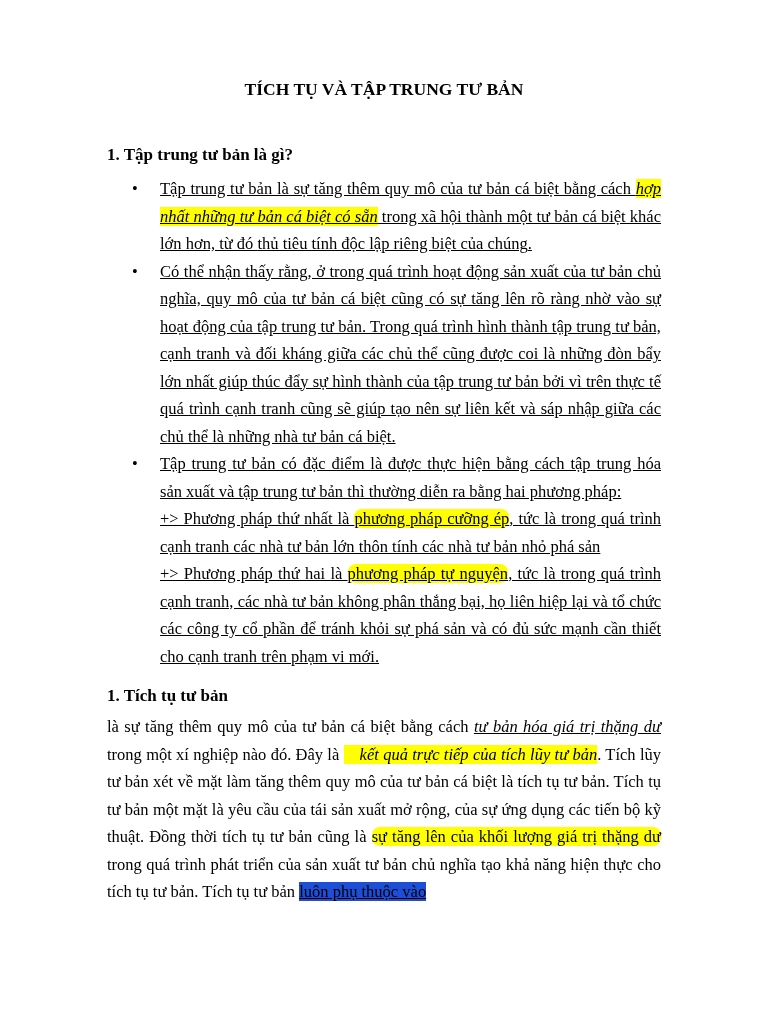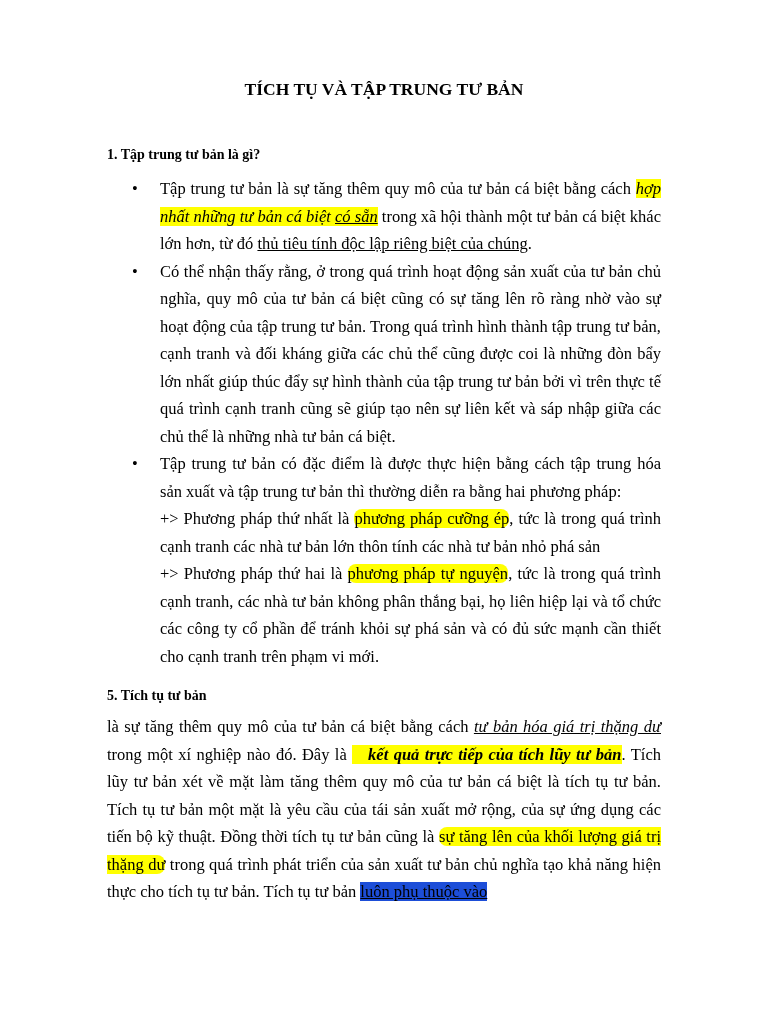--- a/index.html
+++ b/index.html
@@ -23,34 +23,35 @@
   }
   .doc-title {
     margin: 0;
     font-size: 17.5px;
     font-weight: bold;
     text-align: center;
     line-height: 22px;
   }
   .sec-heading {
     margin: 0;
-    font-size: 14px;
+    font-size: 17px;
     font-weight: bold;
     line-height: 22px;
   }
   .sec-heading.first {
     margin-top: 44px;
   }
   .sec-heading.second {
     margin-top: 15px;
   }
   .bullet-list {
     list-style: none;
     margin: 9px 0 0 0;
     padding: 0;
+    text-decoration: underline;
   }
   .bullet-item {
     position: relative;
     padding-left: 53px;
     font-size: 16.5px;
     line-height: 27.5px;
     text-align: justify;
   }
   .bullet-item::before {
     content: "\2022";
@@ -65,33 +66,33 @@
     line-height: 27.5px;
     text-align: justify;
   }
   
   .seg.plain {}
   .seg.hl { background: #ffff00; border-radius: 8px; }
   .seg.hl-italic { background: #ffff00; font-style: italic; }
   .seg.hl-italic-underline { background: #ffff00; font-style: italic; text-decoration: underline; }
   .seg.underline { text-decoration: underline; }
   .seg.bold-italic-underline { font-weight: normal; font-style: italic; text-decoration: underline; }
-  .seg.hl-bold-italic { background: #ffff00; font-weight: bold; font-style: italic; padding-left: 16px; }
+  .seg.hl-bold-italic { background: #ffff00; font-weight: normal; font-style: italic; padding-left: 16px; }
   .seg.hl-underline { background: #1d4ed8; text-decoration: underline; }
 </style>
 </head>
 <body>
 
 <div class="page">
   <h1 class="doc-title">TÍCH TỤ VÀ TẬP TRUNG TƯ BẢN</h1>
 
   <h2 class="sec-heading first">1. Tập trung tư bản là gì?</h2>
 
   <ul class="bullet-list">
     <li class="bullet-item"><span class="seg plain">Tập trung tư bản là sự tăng thêm quy mô của tư bản cá biệt bằng cách </span><span class="seg hl-italic">hợp nhất những tư bản cá biệt </span><span class="seg hl-italic-underline">có sẵn</span><span class="seg plain"> trong xã hội thành một tư bản cá biệt khác lớn hơn, từ đó </span><span class="seg underline">thủ tiêu tính độc lập riêng biệt của chúng</span><span class="seg plain">.</span></li>
     <li class="bullet-item"><span class="seg plain">Có thể nhận thấy rằng, ở trong quá trình hoạt động sản xuất của tư bản chủ nghĩa, quy mô của tư bản cá biệt cũng có sự tăng lên rõ ràng nhờ vào sự hoạt động của tập trung tư bản. Trong quá trình hình thành tập trung tư bản, cạnh tranh và đối kháng giữa các chủ thể cũng được coi là những đòn bẩy lớn nhất giúp thúc đẩy sự hình thành của tập trung tư bản bởi vì trên thực tế quá trình cạnh tranh cũng sẽ giúp tạo nên sự liên kết và sáp nhập giữa các chủ thể là những nhà tư bản cá biệt.</span></li>
     <li class="bullet-item"><span class="seg plain">Tập trung tư bản có đặc điểm là được thực hiện bằng cách tập trung hóa sản xuất và tập trung tư bản thì thường diễn ra bằng hai phương pháp:</span><br><span class="seg plain">+&gt; Phương pháp thứ nhất là </span><span class="seg hl">phương pháp cưỡng ép</span><span class="seg plain">, tức là trong quá trình cạnh tranh các nhà tư bản lớn thôn tính các nhà tư bản nhỏ phá sản</span><br><span class="seg plain">+&gt; Phương pháp thứ hai là </span><span class="seg hl">phương pháp tự nguyện</span><span class="seg plain">, tức là trong quá trình cạnh tranh, các nhà tư bản không phân thắng bại, họ liên hiệp lại và tổ chức các công ty cổ phần để tránh khỏi sự phá sản và có đủ sức mạnh cần thiết cho cạnh tranh trên phạm vi mới.</span></li>
   </ul>
 
-  <h2 class="sec-heading second">5. Tích tụ tư bản</h2>
+  <h2 class="sec-heading second">1. Tích tụ tư bản</h2>
 
   <p class="body-paragraph"><span class="seg plain">là sự tăng thêm quy mô của tư bản cá biệt bằng cách </span><span class="seg bold-italic-underline">tư bản hóa giá trị thặng dư </span><span class="seg plain">trong một xí nghiệp nào đó. Đây là </span><span class="seg hl-bold-italic">kết quả trực tiếp của tích lũy tư bản</span><span class="seg plain">. Tích lũy tư bản xét về mặt làm tăng thêm quy mô của tư bản cá biệt là tích tụ tư bản. Tích tụ tư bản một mặt là yêu cầu của tái sản xuất mở rộng, của sự ứng dụng các tiến bộ kỹ thuật. Đồng thời tích tụ tư bản cũng là </span><span class="seg hl">sự tăng lên của khối lượng giá trị thặng dư</span><span class="seg plain"> trong quá trình phát triển của sản xuất tư bản chủ nghĩa tạo khả năng hiện thực cho tích tụ tư bản. Tích tụ tư bản </span><span class="seg hl-underline">luôn phụ thuộc vào</span></p>
 </div>
 
 </body></html>

